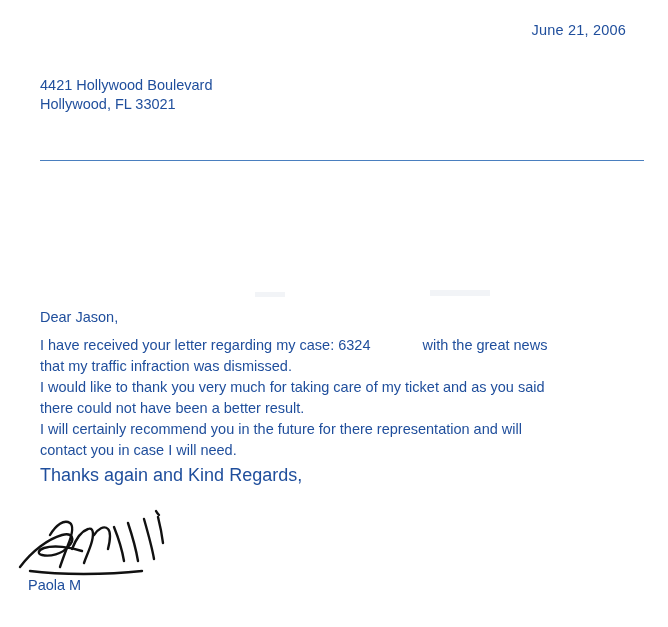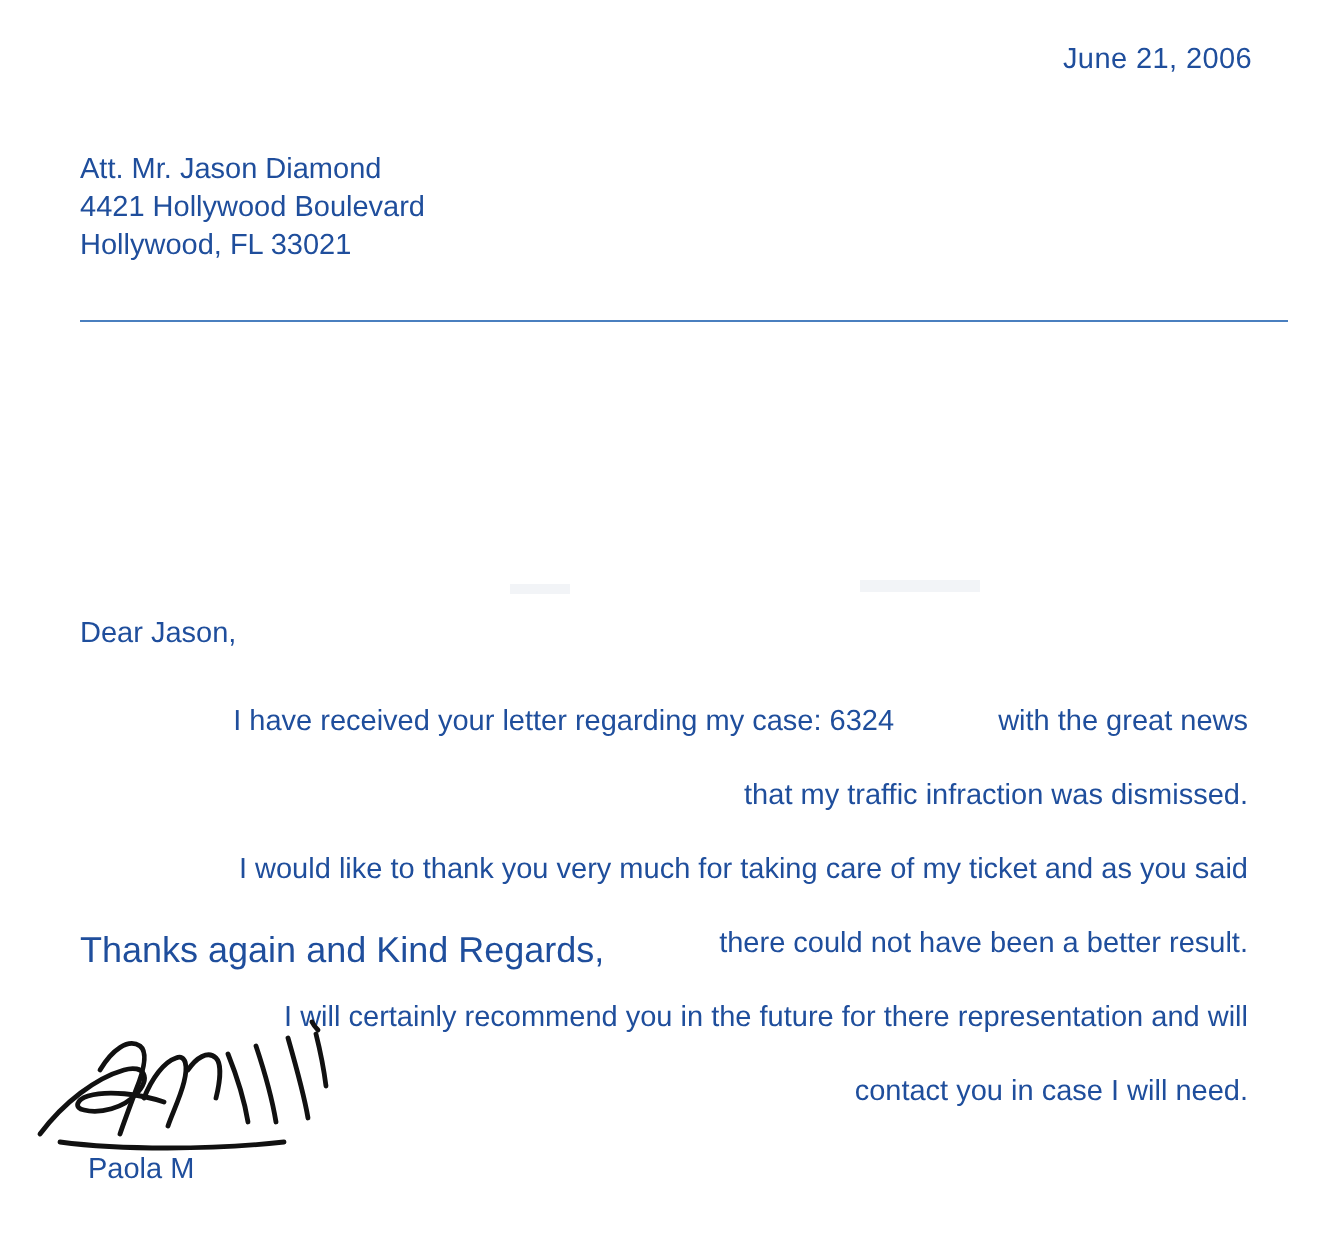--- a/index.html
+++ b/index.html
@@ -60,22 +60,21 @@
   .body {
     position: absolute;
     left: 40px;
     top: 335px;
     width: 600px;
     font-size: 14.5px;
     line-height: 21px;
     color: #1f4e9c;
   }
   .body p {
-    margin: 16px;
-    text-align: right;
+    margin: 0;
   }
   .body .gap {
     display: inline-block;
     width: 52px;
   }
   .closing {
     position: absolute;
     left: 40px;
     top: 465px;
     font-size: 18px;
@@ -86,42 +85,41 @@
     left: 10px;
     top: 505px;
     width: 180px;
     height: 75px;
   }
   .signature svg {
     display: block;
   }
   .signature-name {
     position: absolute;
-    left: 44px;
+    left: 28px;
     top: 577px;
     font-size: 14.5px;
     color: #1f4e9c;
   }
   
   .artifact {
     position: absolute;
     background: #f2f4f7;
   }
   .artifact.a1 { left: 255px; top: 292px; width: 30px; height: 5px; }
   .artifact.a2 { left: 430px; top: 290px; width: 60px; height: 6px; }
 </style>
 </head>
 <body>
 
 <div class="letter">
 
   <div class="date">June 21, 2006</div>
 
   <div class="recipient">
-    <div>Att. Mr. Jason Diamond</div>
     <div>4421 Hollywood Boulevard</div>
     <div>Hollywood, FL 33021</div>
   </div>
 
   <div class="rule"></div>
 
   <div class="artifact a1"></div>
   <div class="artifact a2"></div>
 
   <div class="salutation">Dear Jason,</div>

